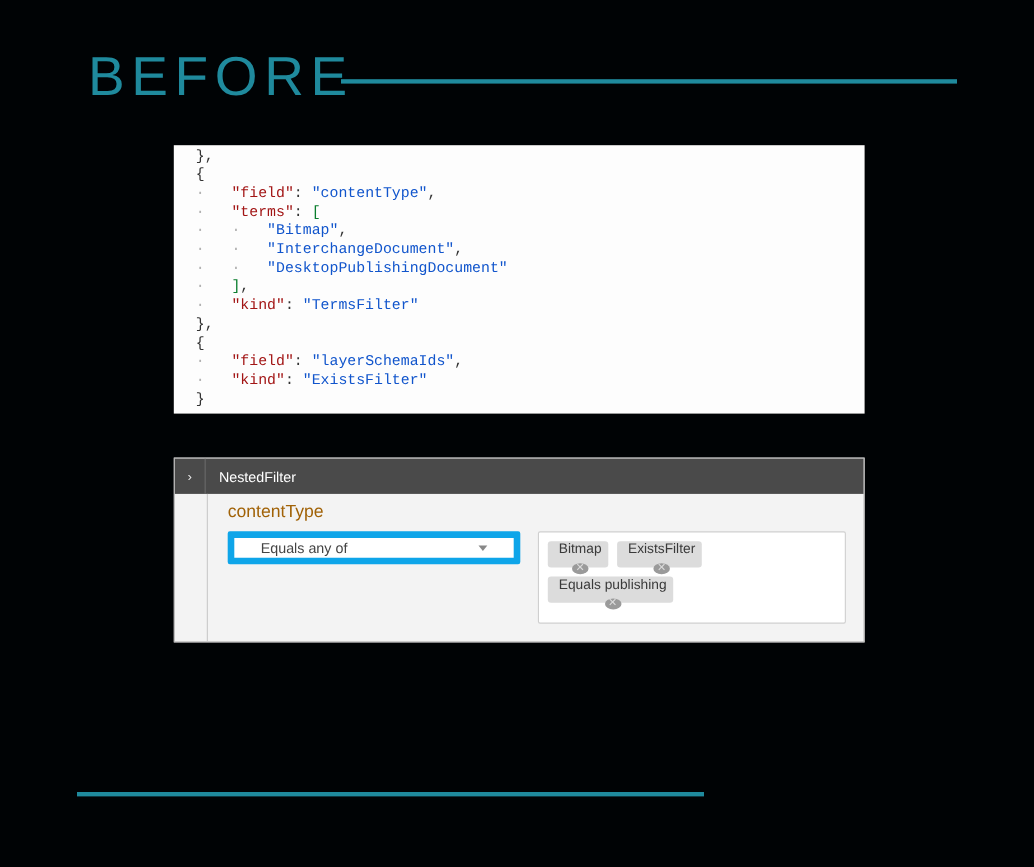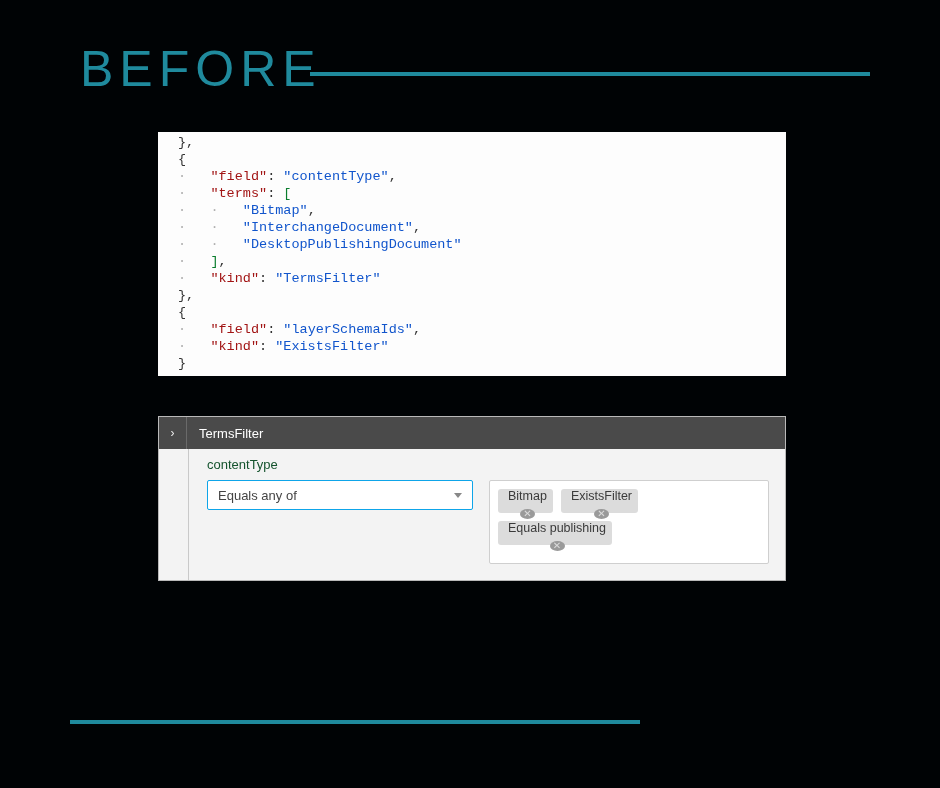--- a/index.html
+++ b/index.html
@@ -118,35 +118,35 @@
     background: #c9c9c9;
   }
 
   .section {
     position: relative;
     border-top: 1px solid #d0d0d0;
     padding: 8px 16px 16px 48px;
   }
   .section:first-of-type { border-top: none; }
   .section-label {
-    font-size: 13px;
-    color: #14532d;
+    font-size: 16px;
+    color: #a16207;
     margin-bottom: 8px;
   }
   .row { display: flex; gap: 16px; align-items: flex-start; }
   .select {
     width: 266px;
     height: 30px;
     background: #fff;
-    border: 1px solid #0ea5e9;
+    border: 6px solid #0ea5e9;
     border-radius: 2px;
     display: flex;
     align-items: center;
     justify-content: space-between;
-    padding: 0 10px;
+    padding: 0 24px;
     font-size: 13px;
     color: #444;
   }
   .caret-down {
     width: 0; height: 0;
     border-left: 4px solid transparent;
     border-right: 4px solid transparent;
     border-top: 5px solid #888;
   }
   .chip-box {
@@ -194,21 +194,21 @@
 
   <div class="rule-bottom"></div>
 
   <div class="code-panel" id="code-panel"><div><span class="pun">},</span></div><div><span class="pun">{</span></div><div><span class="ind">·   </span><span class="key">"field"</span><span class="pun">: </span><span class="str">"contentType"</span><span class="pun">,</span></div><div><span class="ind">·   </span><span class="key">"terms"</span><span class="pun">: </span><span class="brk">[</span></div><div><span class="ind">·   ·   </span><span class="str">"Bitmap"</span><span class="pun">,</span></div><div><span class="ind">·   ·   </span><span class="str">"InterchangeDocument"</span><span class="pun">,</span></div><div><span class="ind">·   ·   </span><span class="str">"DesktopPublishingDocument"</span></div><div><span class="ind">·   </span><span class="brk">]</span><span class="pun">,</span></div><div><span class="ind">·   </span><span class="key">"kind"</span><span class="pun">: </span><span class="str">"TermsFilter"</span></div><div><span class="pun">},</span></div><div><span class="pun">{</span></div><div><span class="ind">·   </span><span class="key">"field"</span><span class="pun">: </span><span class="str">"layerSchemaIds"</span><span class="pun">,</span></div><div><span class="ind">·   </span><span class="key">"kind"</span><span class="pun">: </span><span class="str">"ExistsFilter"</span></div><div><span class="pun">}</span></div></div>
 
   <div class="ui-panel">
     <div class="ui-header">
       <div class="ui-expand">
         <span>›</span>
       </div>
-      <div class="ui-title">TermsFilter</div>
+      <div class="ui-title">NestedFilter</div>
     </div>
     <div class="ui-vline"></div>
 
     <div id="ui-sections">
         <div class="section">
           <div class="section-label">contentType</div>
           <div class="row">
             <div class="select">
               <span>Equals any of</span>
               <span class="caret-down"></span>

